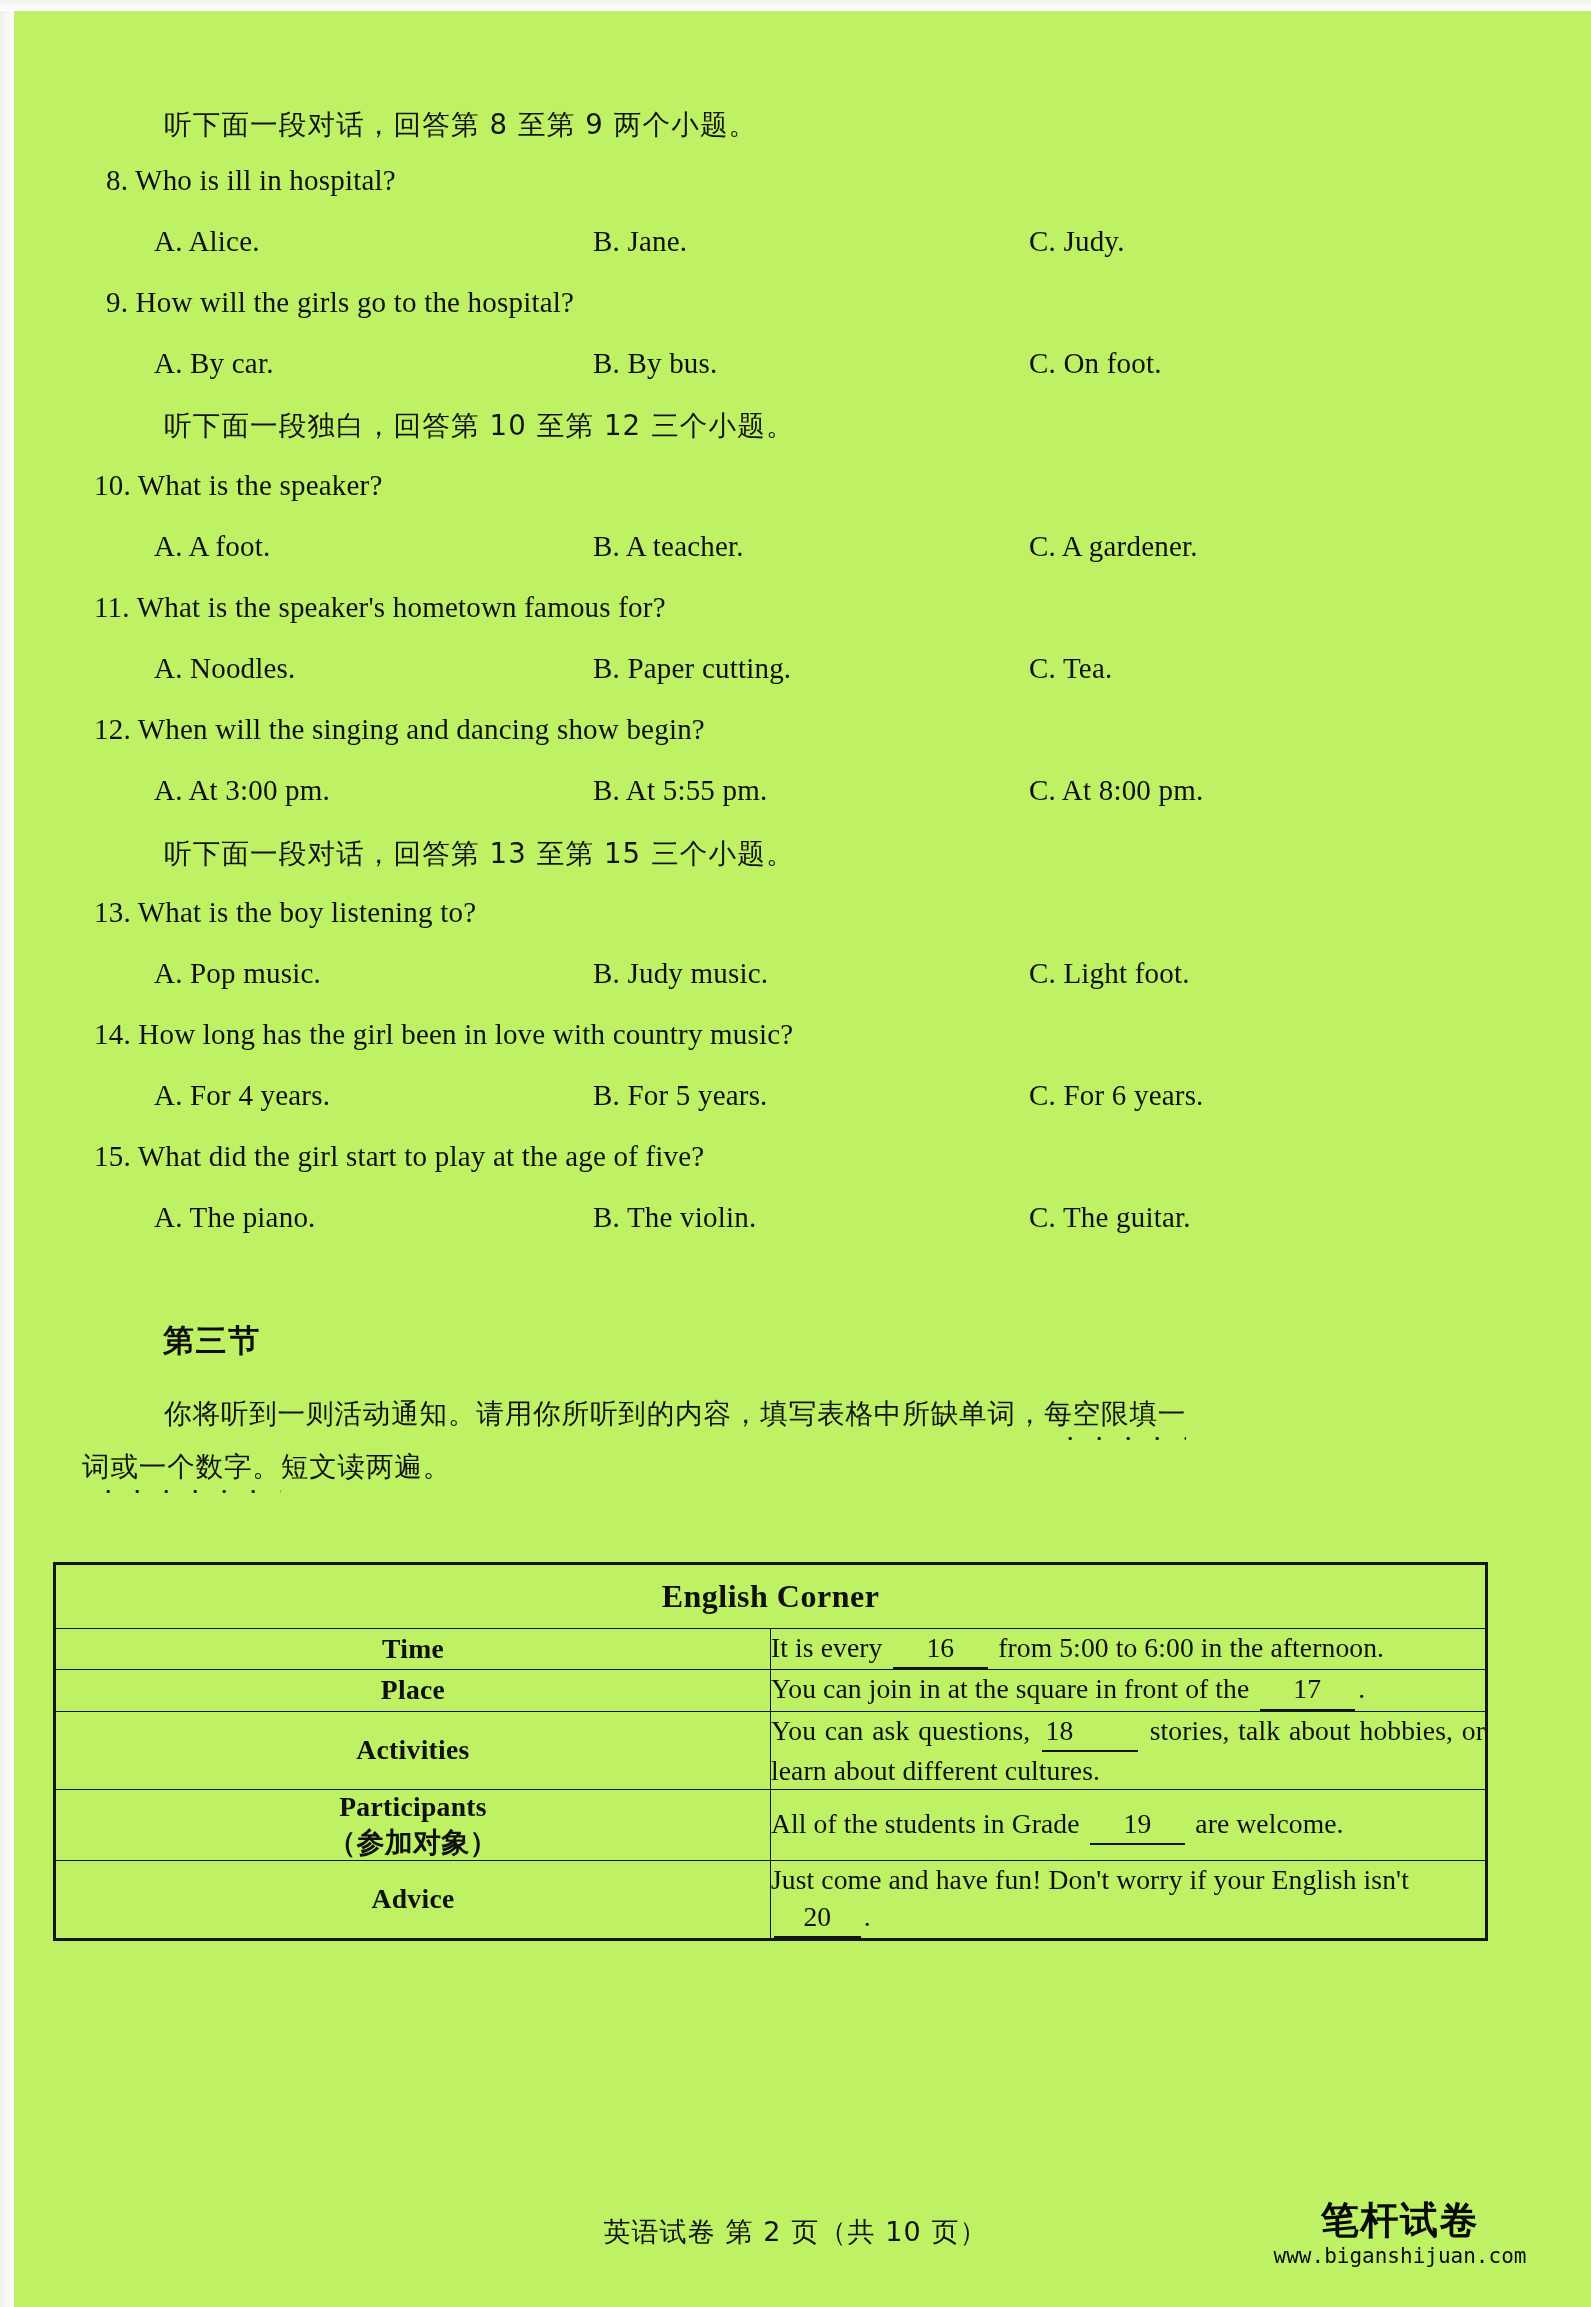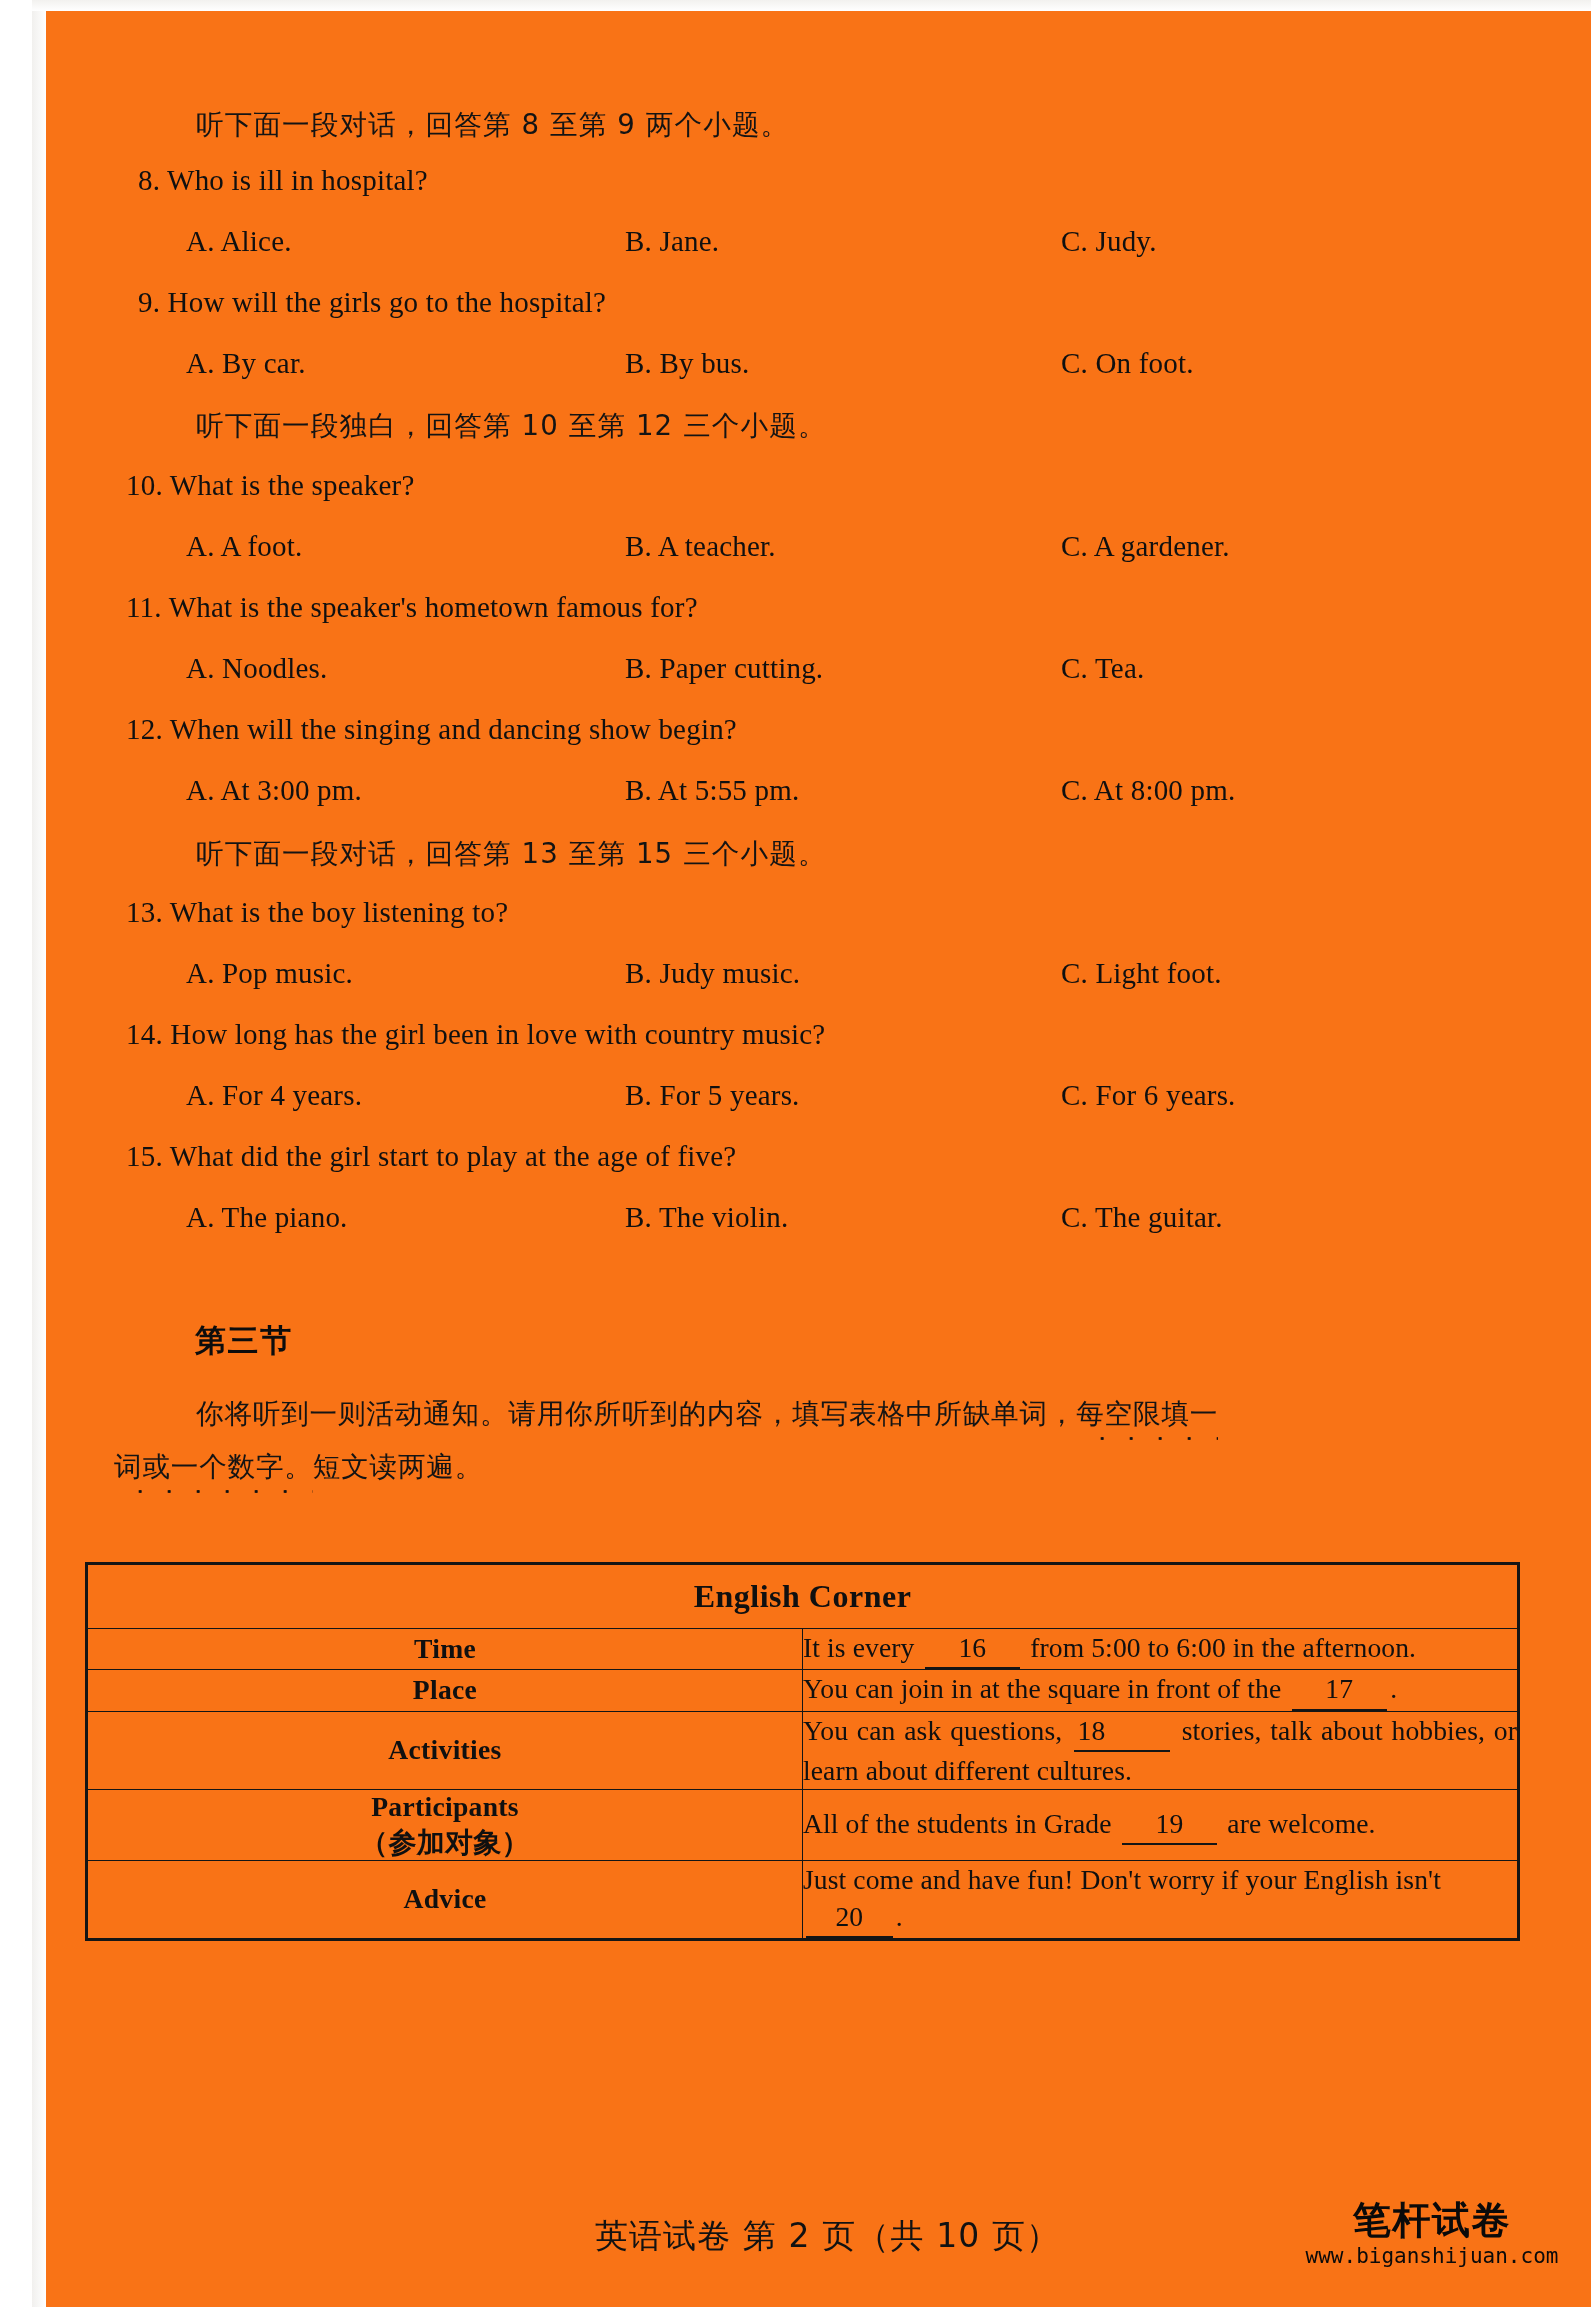--- a/index.html
+++ b/index.html
@@ -11,22 +11,21 @@
     width: 1591px;
     height: 2307px;
     position: relative;
     font-family: "Liberation Serif", "DejaVu Serif", serif;
     color: #111111;
     overflow: hidden;
   }
   .page {
     position: absolute;
     inset: 0;
-    background: #f97316;
-    margin-left: 32px;
+    background: #bef264;
   }
   
   .lead-cn {
     position: absolute;
     font-family: "DejaVu Sans", "Liberation Sans", sans-serif;
     font-size: 27.6px;
     letter-spacing: 1.1px;
     white-space: nowrap;
     color: #141414;
   }
@@ -151,21 +150,21 @@
   .blank.narrow { min-width: 80px; }
 
   
   .footer {
     position: absolute;
     top: 2214px;
     left: 0;
     width: 1591px;
     text-align: center;
     font-family: "DejaVu Sans", "Liberation Sans", sans-serif;
-    font-size: 33px;
+    font-size: 27px;
     letter-spacing: 1.1px;
     color: #121212;
   }
   .watermark {
     position: absolute;
     left: 1241px;
     top: 2201px;
     text-align: center;
     width: 318px;
   }

